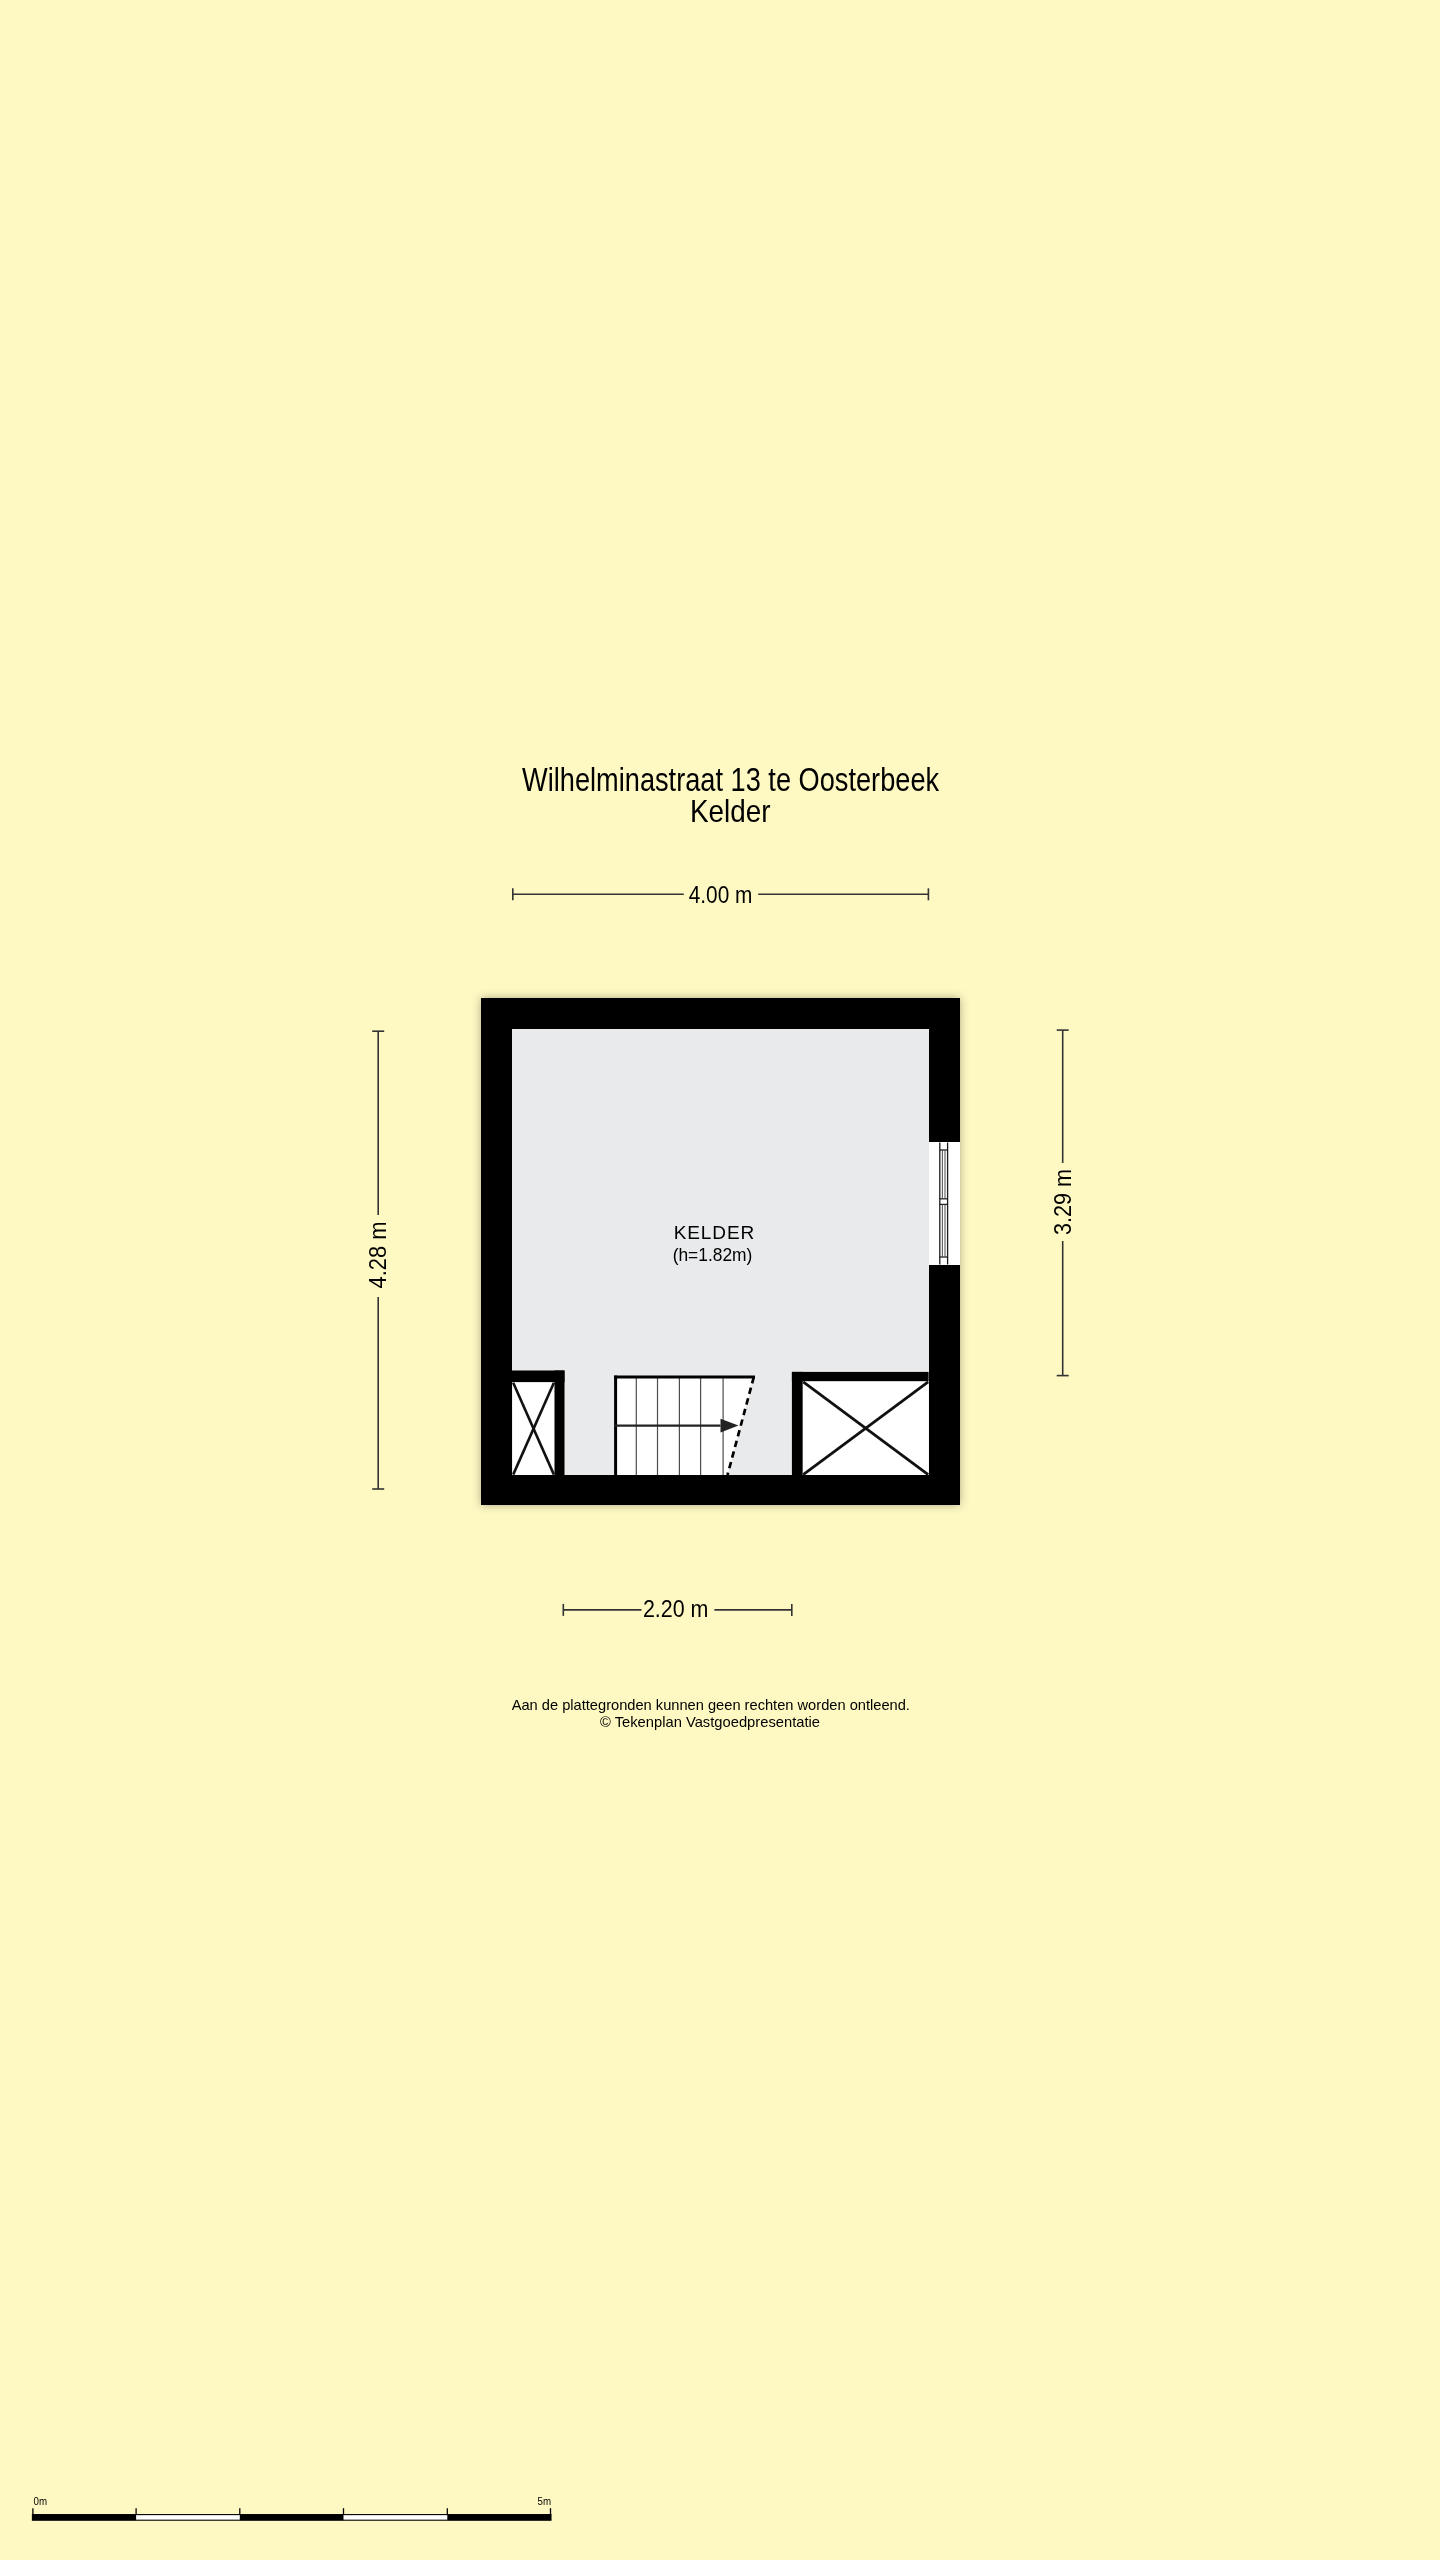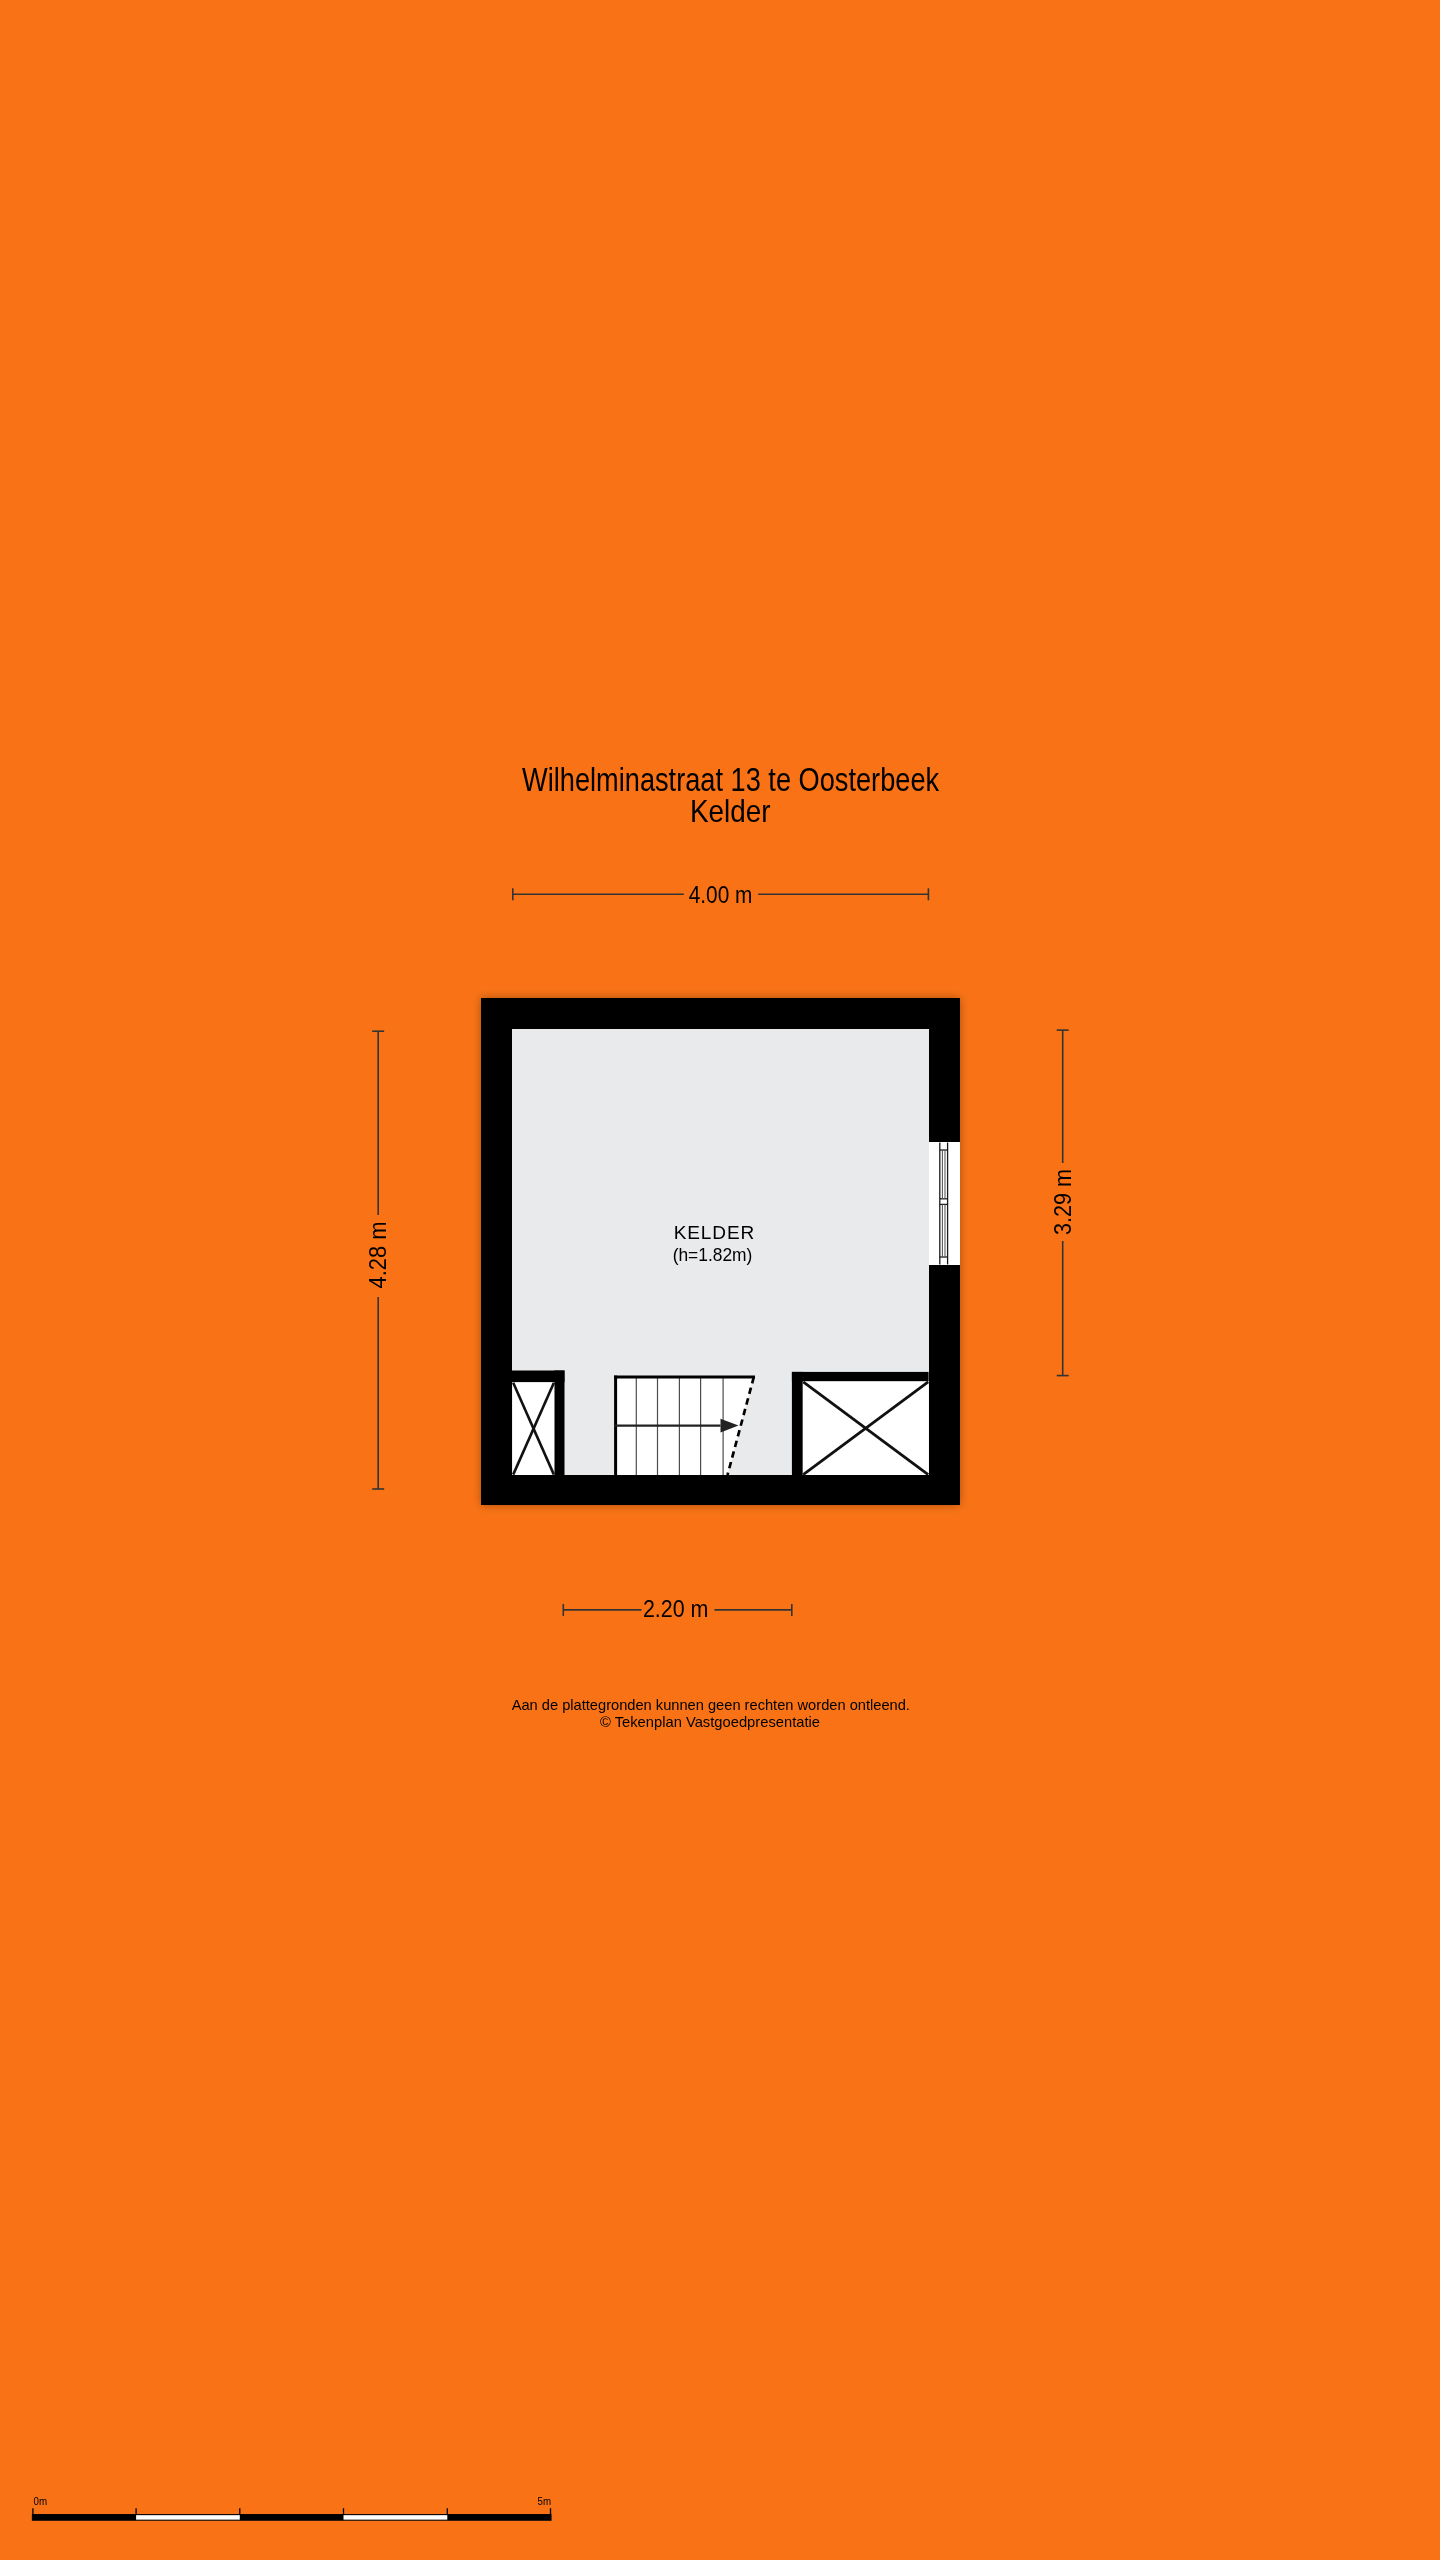--- a/index.html
+++ b/index.html
@@ -1,17 +1,17 @@
 <!DOCTYPE html>
 <html><head>
 <meta charset="utf-8">
 <title>Floorplan</title>
 <style>
   html,body{margin:0;padding:0;background:#ffffff;}
-  .page{position:relative;width:1440px;height:2560px;background:#f97316;overflow:hidden;
+  .page{position:relative;width:1440px;height:2560px;background:#fef9c3;overflow:hidden;
         font-family:"Liberation Sans", sans-serif;}
   svg{position:absolute;left:0;top:0;}
   text{fill:#000000;}
 </style>
 </head>
 <body>
 <div class="page">
 <svg width="1440" height="2560" viewBox="0 0 1440 2560" xmlns="http://www.w3.org/2000/svg">
   <defs>
     <filter id="wallshadow" x="-5%" y="-5%" width="110%" height="110%">

